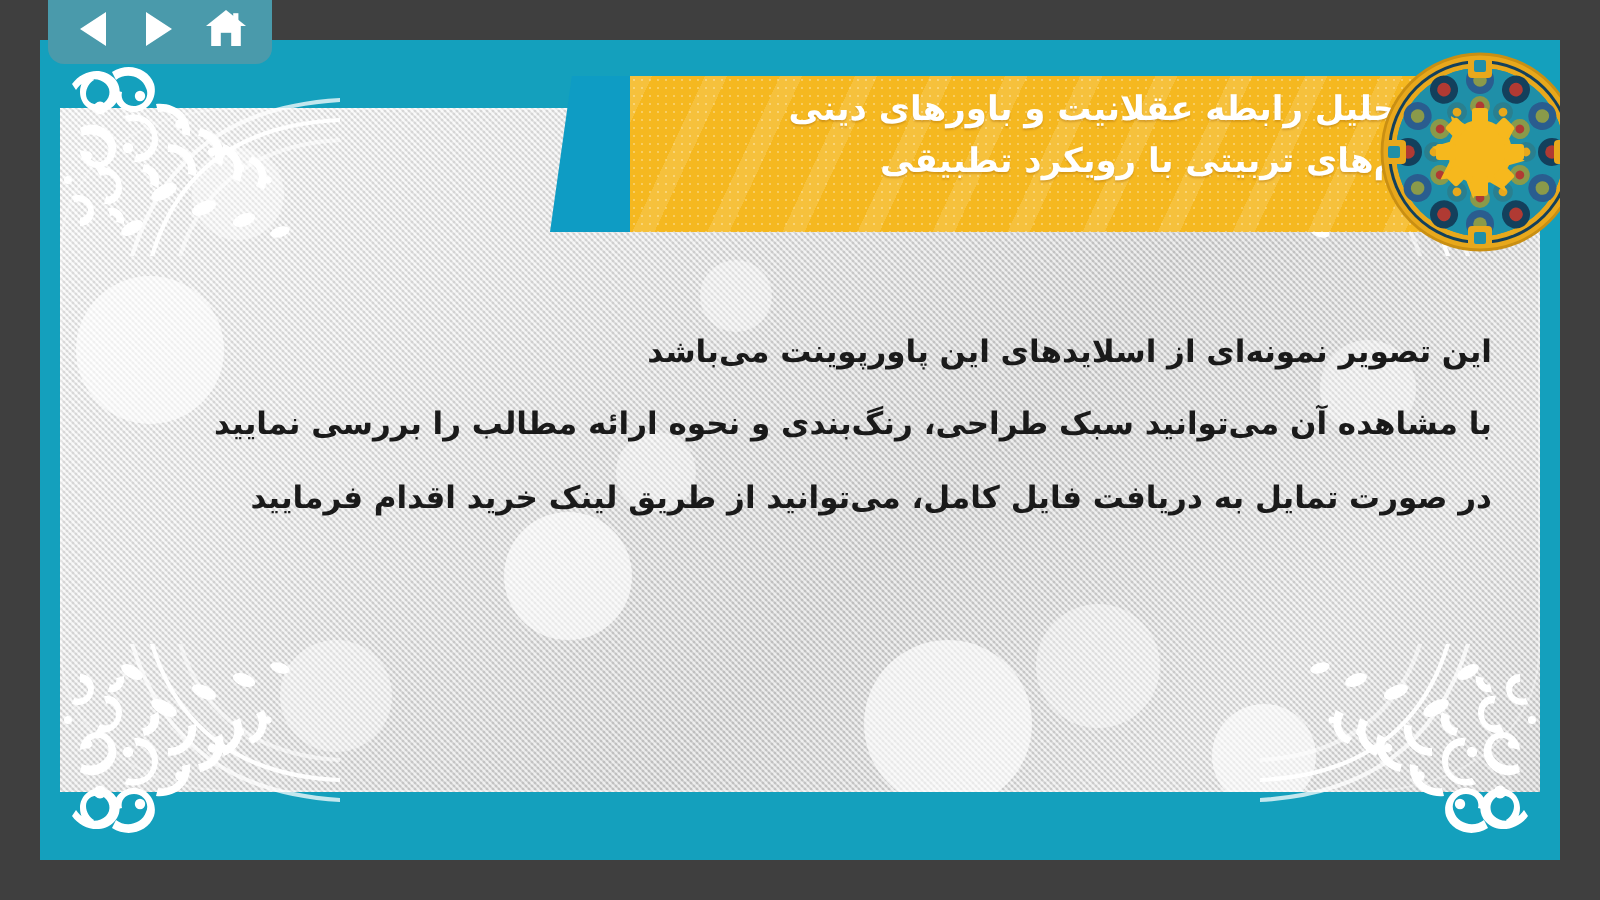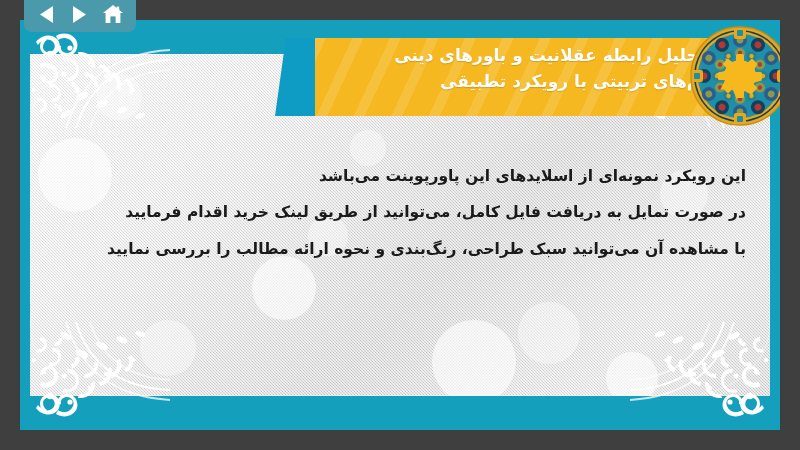--- a/index.html
+++ b/index.html
@@ -488,23 +488,23 @@
           <rect x="3" y="46" width="12" height="12" rx="2" fill="#e8a81c"></rect>
           <rect x="6" y="49" width="6" height="6" rx="1" fill="#1f8fa8"></rect>
           <rect x="89" y="46" width="12" height="12" rx="2" fill="#e8a81c"></rect>
           <rect x="92" y="49" width="6" height="6" rx="1" fill="#1f8fa8"></rect>
         </g>
         <circle cx="52" cy="52" r="49" fill="none" stroke="#c98f13" stroke-width="1.4"></circle>
       </svg>
     </div>
 
     <div id="body-copy">
-      <span class="bline">این رویکرد نمونه‌ای از اسلایدهای این پاورپوینت می‌باشد</span>
+      <span class="bline">این تصویر نمونه‌ای از اسلایدهای این پاورپوینت می‌باشد</span>
+      <span class="bline">با مشاهده آن می‌توانید سبک طراحی، رنگ‌بندی و نحوه ارائه مطالب را بررسی نمایید</span>
       <span class="bline">در صورت تمایل به دریافت فایل کامل، می‌توانید از طریق لینک خرید اقدام فرمایید</span>
-      <span class="bline">با مشاهده آن می‌توانید سبک طراحی، رنگ‌بندی و نحوه ارائه مطالب را بررسی نمایید</span>
     </div>
 
   </div>
 
   <div id="navbar">
     <button class="navbtn" title="previous">
       <span>
         <svg width="17" height="19" viewBox="0 0 17 19" xmlns="http://www.w3.org/2000/svg">
           <path d="M15 1 L15 18 L2 9.5 Z" fill="#ffffff"></path>
         </svg>

